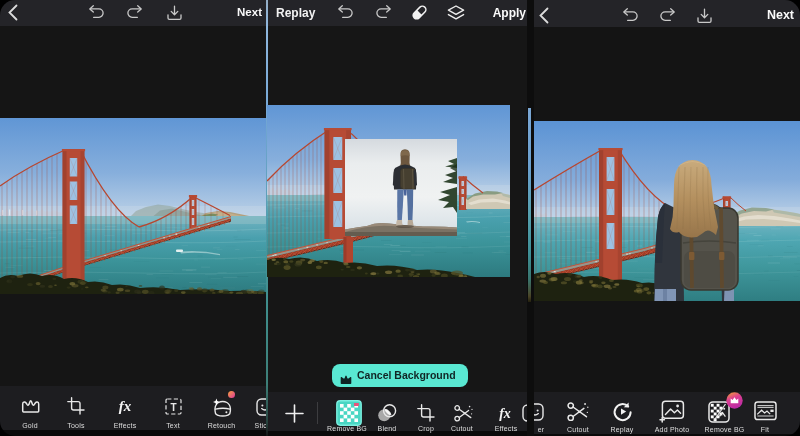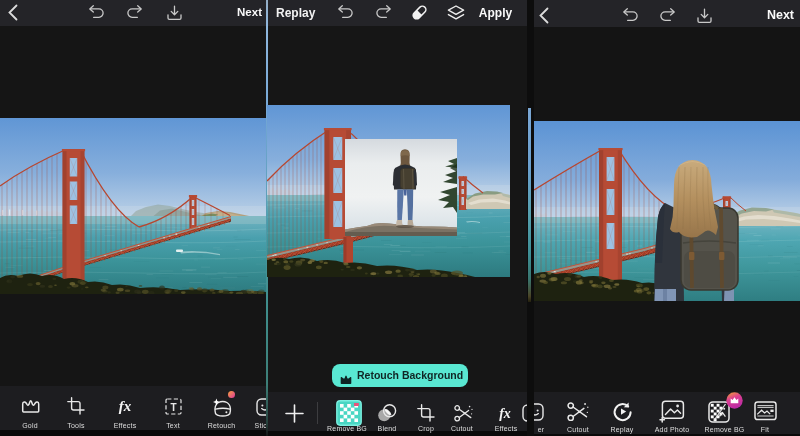--- a/index.html
+++ b/index.html
@@ -1,12 +1,12 @@
 <!DOCTYPE html>
-<html><head><meta charset="utf-8"><style>html,body{margin:0;padding:0;background:#000;}*{box-sizing:border-box;}#stage{position:relative;width:800px;height:436px;overflow:hidden;background:#000;font-family:"Liberation Sans",sans-serif;}#stage div{transform:translateZ(0);}.abs{position:absolute;}</style></head><body>
+<html><head><meta charset="utf-8"><style>html,body{margin:0;padding:0;background:#000;}*{box-sizing:border-box;}#stage{position:relative;width:800px;height:436px;overflow:hidden;background:#000;font-family:"Liberation Sans",sans-serif;border-radius:15px;}#stage div{transform:translateZ(0);}.abs{position:absolute;}</style></head><body>
 <div id="stage">
     <div class="abs" style="left:0;top:0;width:266px;height:26px;background:#242428;"></div>
     <div class="abs" style="left:0;top:26px;width:266px;height:360px;background:#151515;"></div>
     <div class="abs" style="left:0;top:118px;width:266px;height:176px;"><svg xmlns="http://www.w3.org/2000/svg" width="266" height="176" viewBox="0 0 266 176">
         <defs>
 <linearGradient id="sky1" x1="0" y1="0" x2="0" y2="1">
 <stop offset="0" stop-color="#6096d5"></stop>
             <stop offset="0.55" stop-color="#87afdc"></stop>
             <stop offset="1" stop-color="#bdd2e7"></stop>
 </linearGradient>
@@ -735,26 +735,26 @@
     <div style="position:absolute;left:411.0px;top:4.0px;width:17px;height:17px;"><svg width="17" height="17" viewBox="0 0 17 17" xmlns="http://www.w3.org/2000/svg">
         <g transform="rotate(45 8.5 8.5)">
           <rect x="5" y="1" width="7" height="15" rx="3.4" stroke="#f2f2f2" stroke-width="1.5" fill="none"></rect>
           <path d="M5,8.5 h7 v4.2 a3.4,3.4 0 0 1 -3.5,3.3 a3.4,3.4 0 0 1 -3.5,-3.3 Z" fill="#f2f2f2"></path>
         </g>
       </svg></div>
     <div style="position:absolute;left:446.5px;top:5.0px;width:18px;height:15px;"><svg width="18" height="15" viewBox="0 0 18 15" xmlns="http://www.w3.org/2000/svg">
         <path d="M9,1 L16.6,5.2 L9,9.4 L1.4,5.2 Z" stroke="#ececec" stroke-width="1.4" fill="none" stroke-linejoin="round"></path>
         <path d="M16.6,9.6 L9,13.8 L1.4,9.6" stroke="#ececec" stroke-width="1.4" fill="none" stroke-linejoin="round" stroke-linecap="round"></path>
       </svg></div>
-    <div class="abs" style="left:465px;top:6px;width:61px;text-align:center;font-size:12px;font-weight:700;color:#fafafa;">Apply</div>
+    <div class="abs" style="left:465px;top:6px;width:61px;text-align:right;font-size:12px;font-weight:700;color:#fafafa;">Apply</div>
     <div class="abs" style="left:332px;top:363.5px;width:136px;height:23px;border-radius:8px;background:#59e8d2;"></div>
     <div style="position:absolute;left:340.0px;top:369.5px;width:12px;height:10px;"><svg width="12" height="10" viewBox="0 0 12 10" xmlns="http://www.w3.org/2000/svg">
         <path d="M0.7,9.2 L0.7,3.6 Q0.7,2.6 1.6,3.1 L3.5,4.4 Q4.3,4.9 4.7,4 L5.4,2.1 Q6,0.8 6.6,2.1 L7.3,4 Q7.7,4.9 8.5,4.4 L10.4,3.1 Q11.3,2.6 11.3,3.6 L11.3,9.2 Q11.3,9.9 10.5,9.9 L1.5,9.9 Q0.7,9.9 0.7,9.2 Z" fill="#0e2424"></path>
       </svg></div>
-    <div class="abs" style="left:357px;top:369px;font-size:10.5px;font-weight:700;color:#102524;white-space:nowrap;">Retouch Background</div>
+    <div class="abs" style="left:357px;top:369px;font-size:10.5px;font-weight:700;color:#102524;white-space:nowrap;">Cancel Background</div>
     <div class="abs" style="left:268px;top:392px;width:259px;height:44px;overflow:hidden;">
       <div style="position:absolute;left:-268px;top:-392px;width:800px;height:436px;">
         <div style="position:absolute;left:284.5px;top:403.5px;width:19px;height:19px;"><svg width="19" height="19" viewBox="0 0 19 19" xmlns="http://www.w3.org/2000/svg">
             <path d="M9.5,1 V18 M1,9.5 H18" stroke="#f0f0f0" stroke-width="1.6" stroke-linecap="round"></path>
           </svg></div>
         <div class="abs" style="left:317px;top:402px;width:1px;height:22px;background:#3d3d40;"></div>
         <div style="position:absolute;left:335.5px;top:400.0px;width:26px;height:26px;"><svg width="26" height="26" viewBox="0 0 26 26" xmlns="http://www.w3.org/2000/svg">
             <rect x="0.8" y="0.8" width="24.4" height="24.4" rx="3.4" fill="#49d6c3" stroke="#7cefe0" stroke-width="1.4"></rect>
             <rect x="4.0" y="4.0" width="3.6" height="3.6" fill="#ffffff"></rect>
             <rect x="11.2" y="4.0" width="3.6" height="3.6" fill="#ffffff"></rect>

